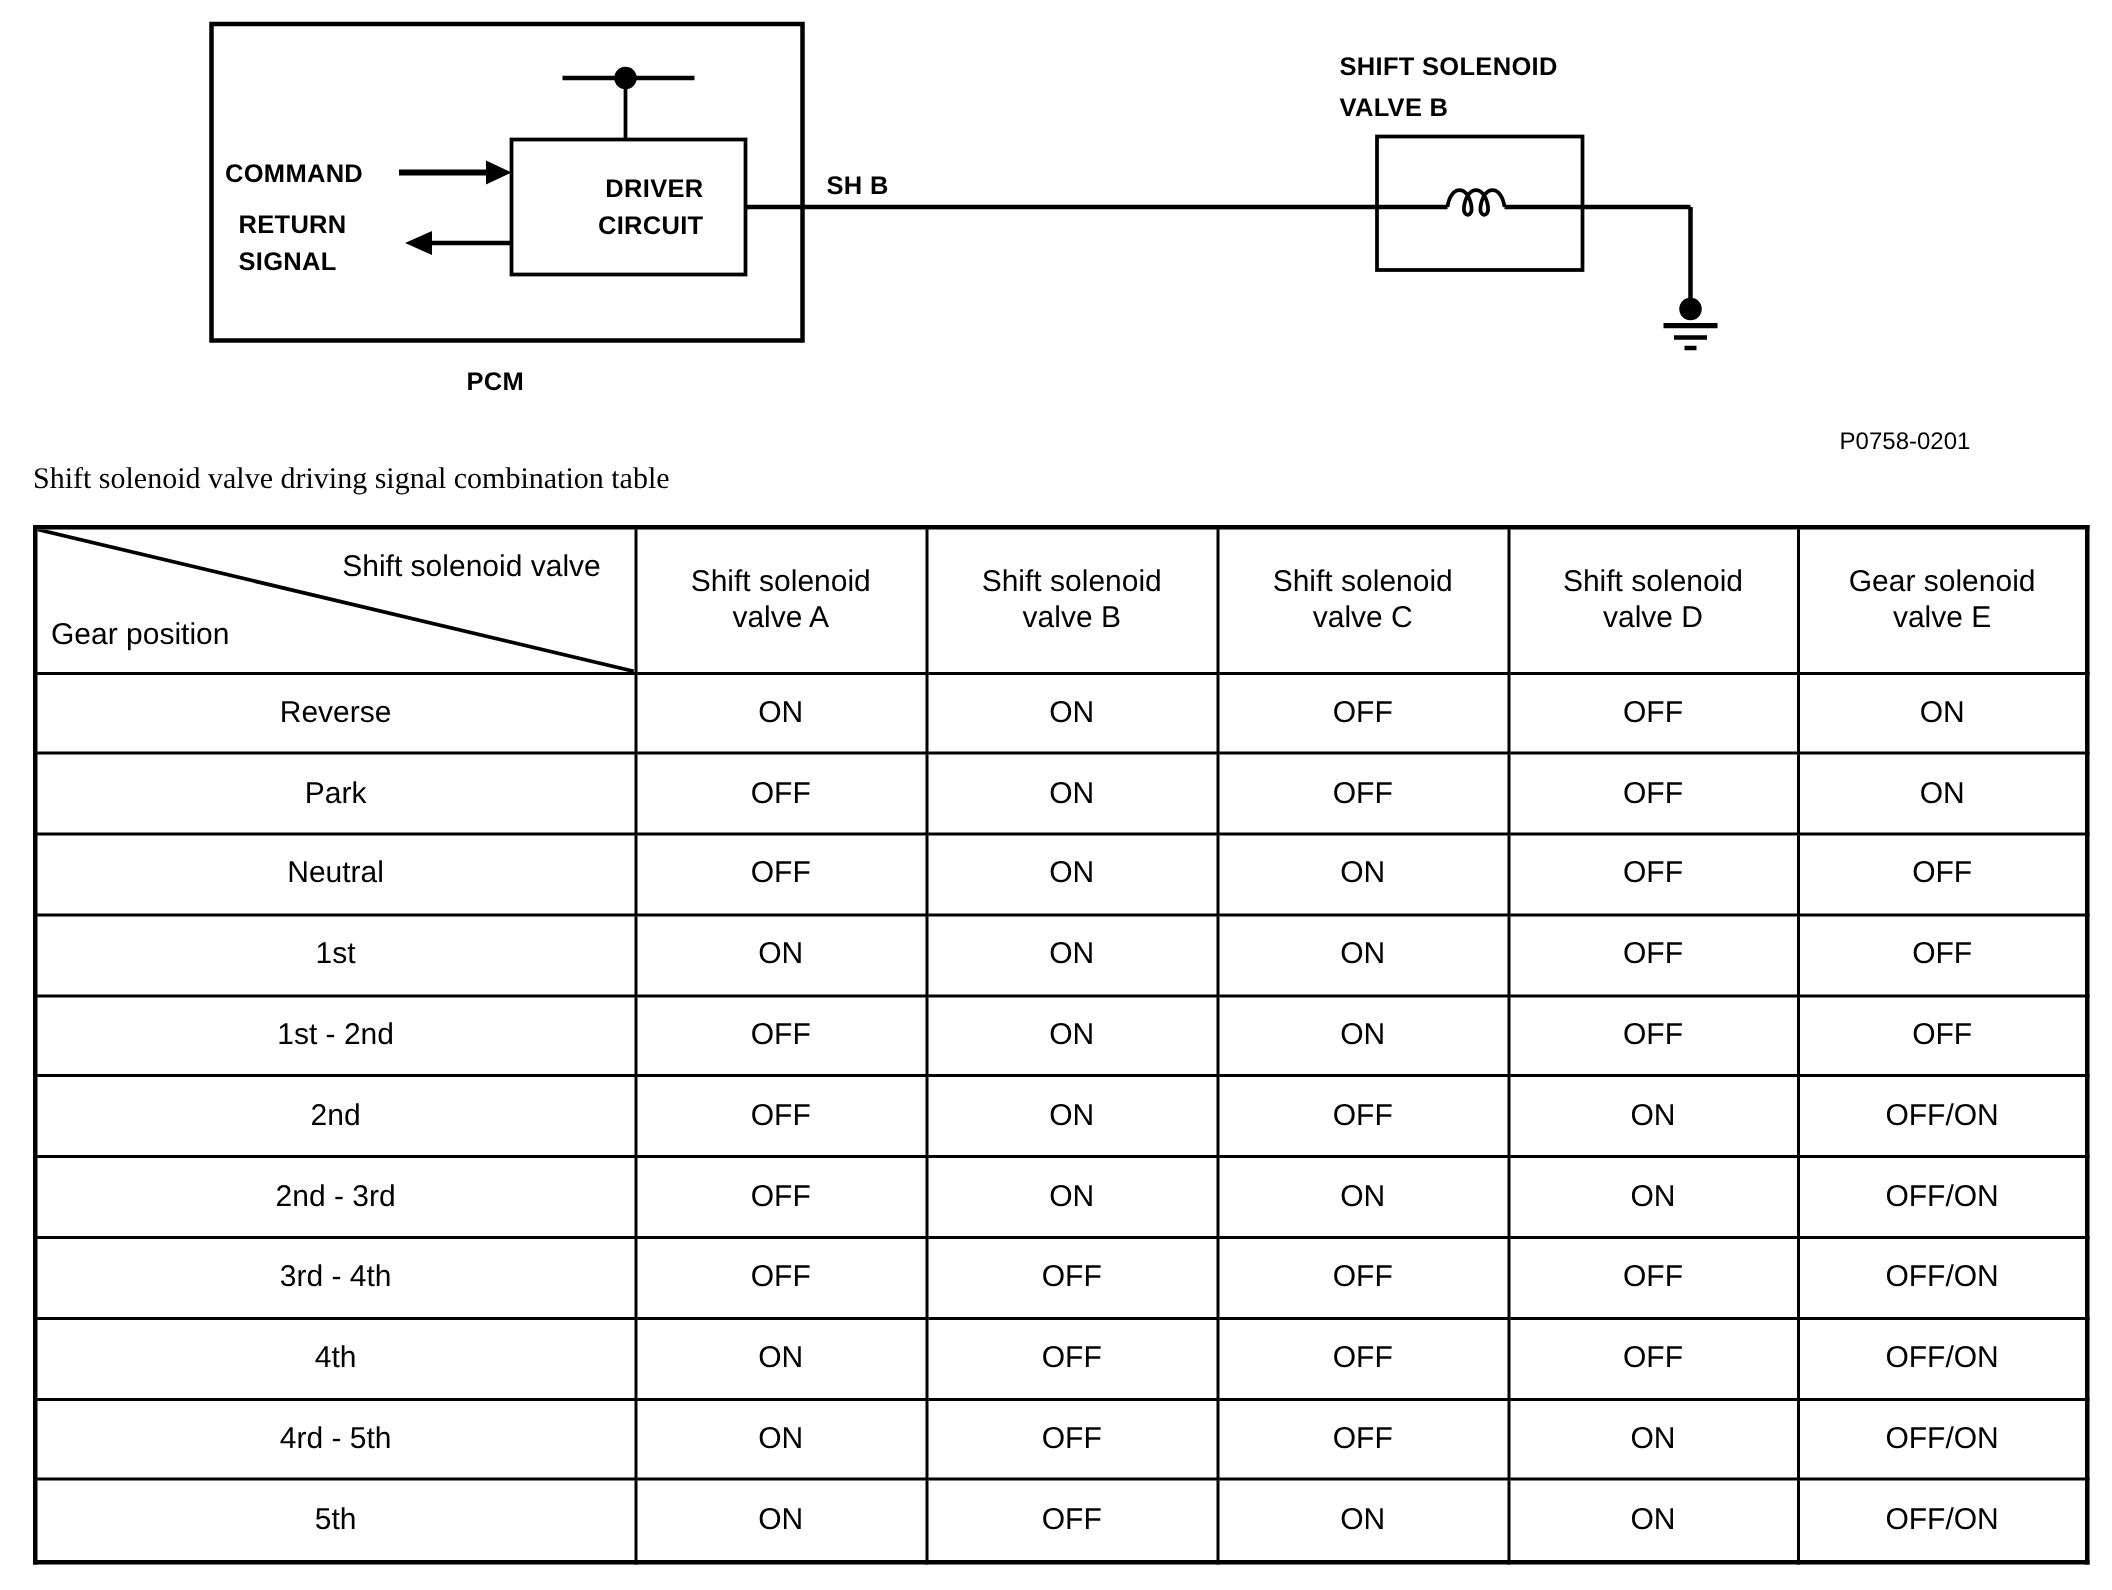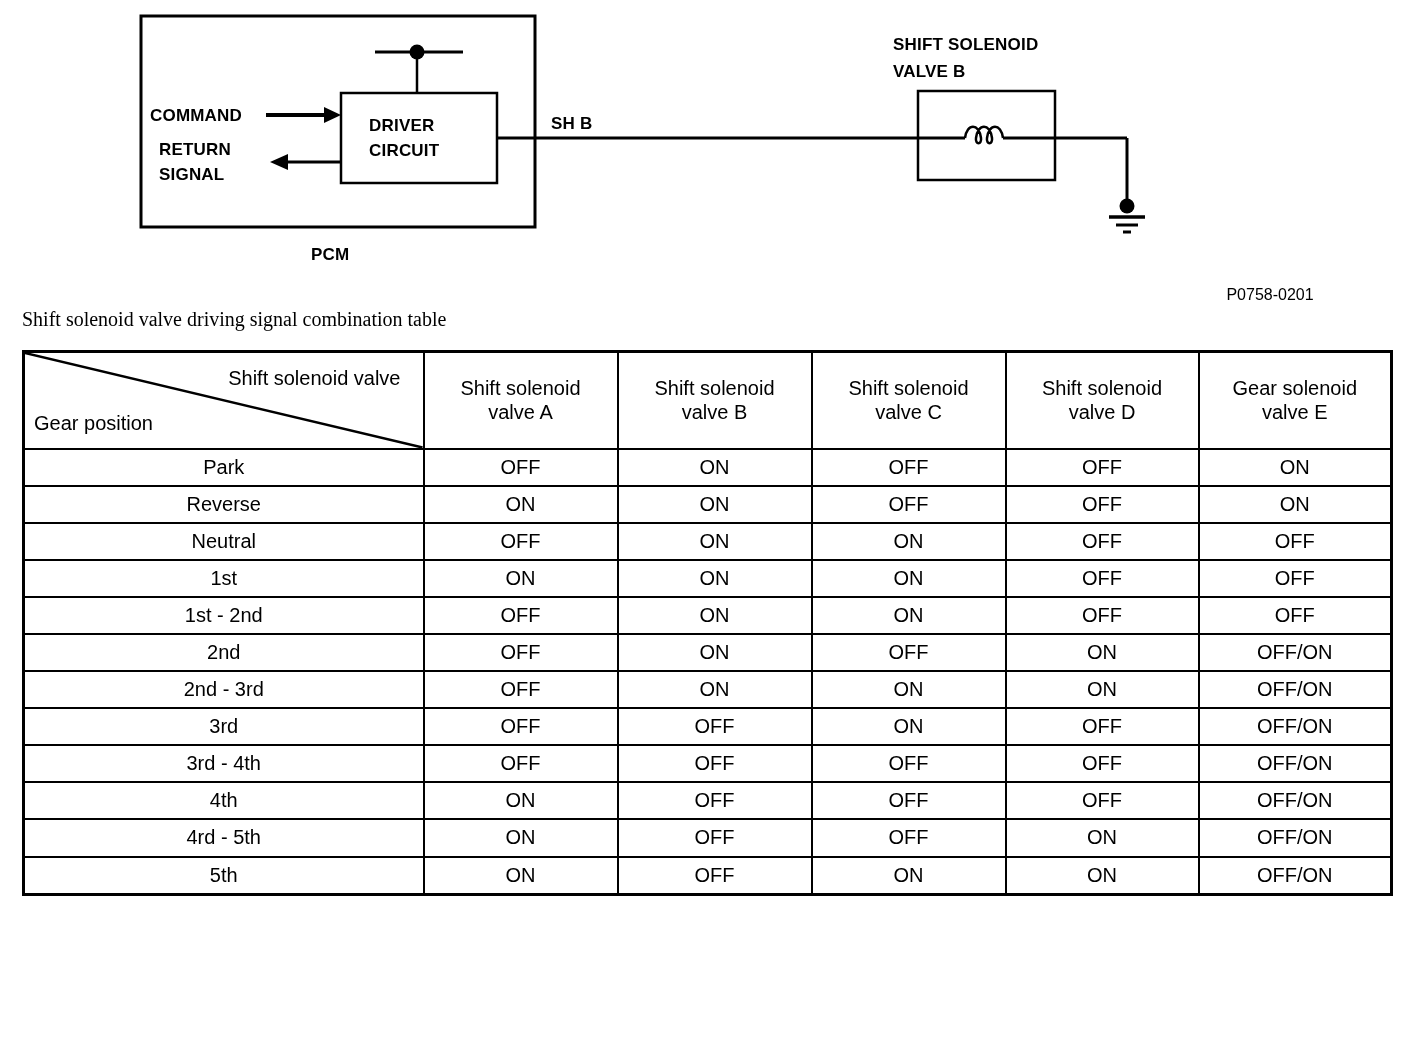--- a/index.html
+++ b/index.html
@@ -7,21 +7,21 @@
     position:relative;width:1408px;height:1060px;background:#ffffff;
     font-family:"Liberation Sans","DejaVu Sans",sans-serif;color:#000;
     overflow:hidden;
   }
   .abs{position:absolute;}
   .circuit-label{font-weight:bold;font-size:17px;line-height:25px;letter-spacing:0.2px;}
   .title{font-size:20px;}
   .code{font-size:16px;text-align:center;}
   table.sig{
     position:absolute;left:22px;top:350px;
-    width:1368px;height:546px;
+    width:1368px;height:693px;
     border-collapse:collapse;table-layout:fixed;
     font-size:20px;
   }
   table.sig th,table.sig td{
     border:2px solid #000;text-align:center;vertical-align:middle;
     font-weight:normal;padding:0;
   }
   table.sig{border:3px solid #000;}
   th.corner{position:relative;}
   th.corner .diag{position:absolute;left:0;top:0;width:100%;height:100%;}
@@ -73,21 +73,21 @@
     <g>
       <circle cx="1127" cy="206" r="7.5" fill="#000"></circle>
       <line x1="1109" y1="217" x2="1145" y2="217" stroke="#000" stroke-width="3.5"></line>
       <line x1="1116" y1="225" x2="1138" y2="225" stroke="#000" stroke-width="3"></line>
       <line x1="1123" y1="232" x2="1131" y2="232" stroke="#000" stroke-width="3"></line>
     </g>
   </svg>
 
   <div class="abs circuit-label" style="left:150px;top:103px;text-align:center;">COMMAND</div>
   <div class="abs circuit-label" style="left:159px;top:137px;width:95px;">RETURN SIGNAL</div>
-  <div class="abs circuit-label" style="left:369px;top:113px;width:100px;text-align:left;">DRIVER CIRCUIT</div>
+  <div class="abs circuit-label" style="left:369px;top:113px;width:100px;text-align:right;">DRIVER CIRCUIT</div>
   <div class="abs circuit-label" style="left:311px;top:242px;">PCM</div>
   <div class="abs circuit-label" style="left:551px;top:111px;">SH B</div>
   <div class="abs circuit-label" style="left:893px;top:31px;width:190px;line-height:27px;">SHIFT SOLENOID VALVE B</div>
 
   <div class="abs code" style="left:1150px;top:286px;width:240px;">P0758-0201</div>
 
   <div class="abs title" style="left:22px;top:308px;font-family:Liberation Serif, serif;">Shift solenoid valve driving signal combination table</div>
 
   <table class="sig">
     <colgroup>
@@ -117,36 +117,36 @@
             <span class="hdr-inner">Shift solenoid valve C</span>
           </th>
       <th>
             <span class="hdr-inner">Shift solenoid valve D</span>
           </th>
       <th>
             <span class="hdr-inner">Gear solenoid valve E</span>
           </th>
     </tr>
     <tr>
+      <td>Reverse</td>
+      <td>ON</td>
+      <td>ON</td>
+      <td>OFF</td>
+      <td>OFF</td>
+      <td>ON</td>
+    </tr>
+    <tr>
       <td>Park</td>
       <td>OFF</td>
       <td>ON</td>
       <td>OFF</td>
       <td>OFF</td>
       <td>ON</td>
     </tr>
     <tr>
-      <td>Reverse</td>
-      <td>ON</td>
-      <td>ON</td>
-      <td>OFF</td>
-      <td>OFF</td>
-      <td>ON</td>
-    </tr>
-    <tr>
       <td>Neutral</td>
       <td>OFF</td>
       <td>ON</td>
       <td>ON</td>
       <td>OFF</td>
       <td>OFF</td>
     </tr>
     <tr>
       <td>1st</td>
       <td>ON</td>
@@ -170,28 +170,20 @@
       <td>OFF</td>
       <td>ON</td>
       <td>OFF/ON</td>
     </tr>
     <tr>
       <td>2nd - 3rd</td>
       <td>OFF</td>
       <td>ON</td>
       <td>ON</td>
       <td>ON</td>
-      <td>OFF/ON</td>
-    </tr>
-    <tr>
-      <td>3rd</td>
-      <td>OFF</td>
-      <td>OFF</td>
-      <td>ON</td>
-      <td>OFF</td>
       <td>OFF/ON</td>
     </tr>
     <tr>
       <td>3rd - 4th</td>
       <td>OFF</td>
       <td>OFF</td>
       <td>OFF</td>
       <td>OFF</td>
       <td>OFF/ON</td>
     </tr>

